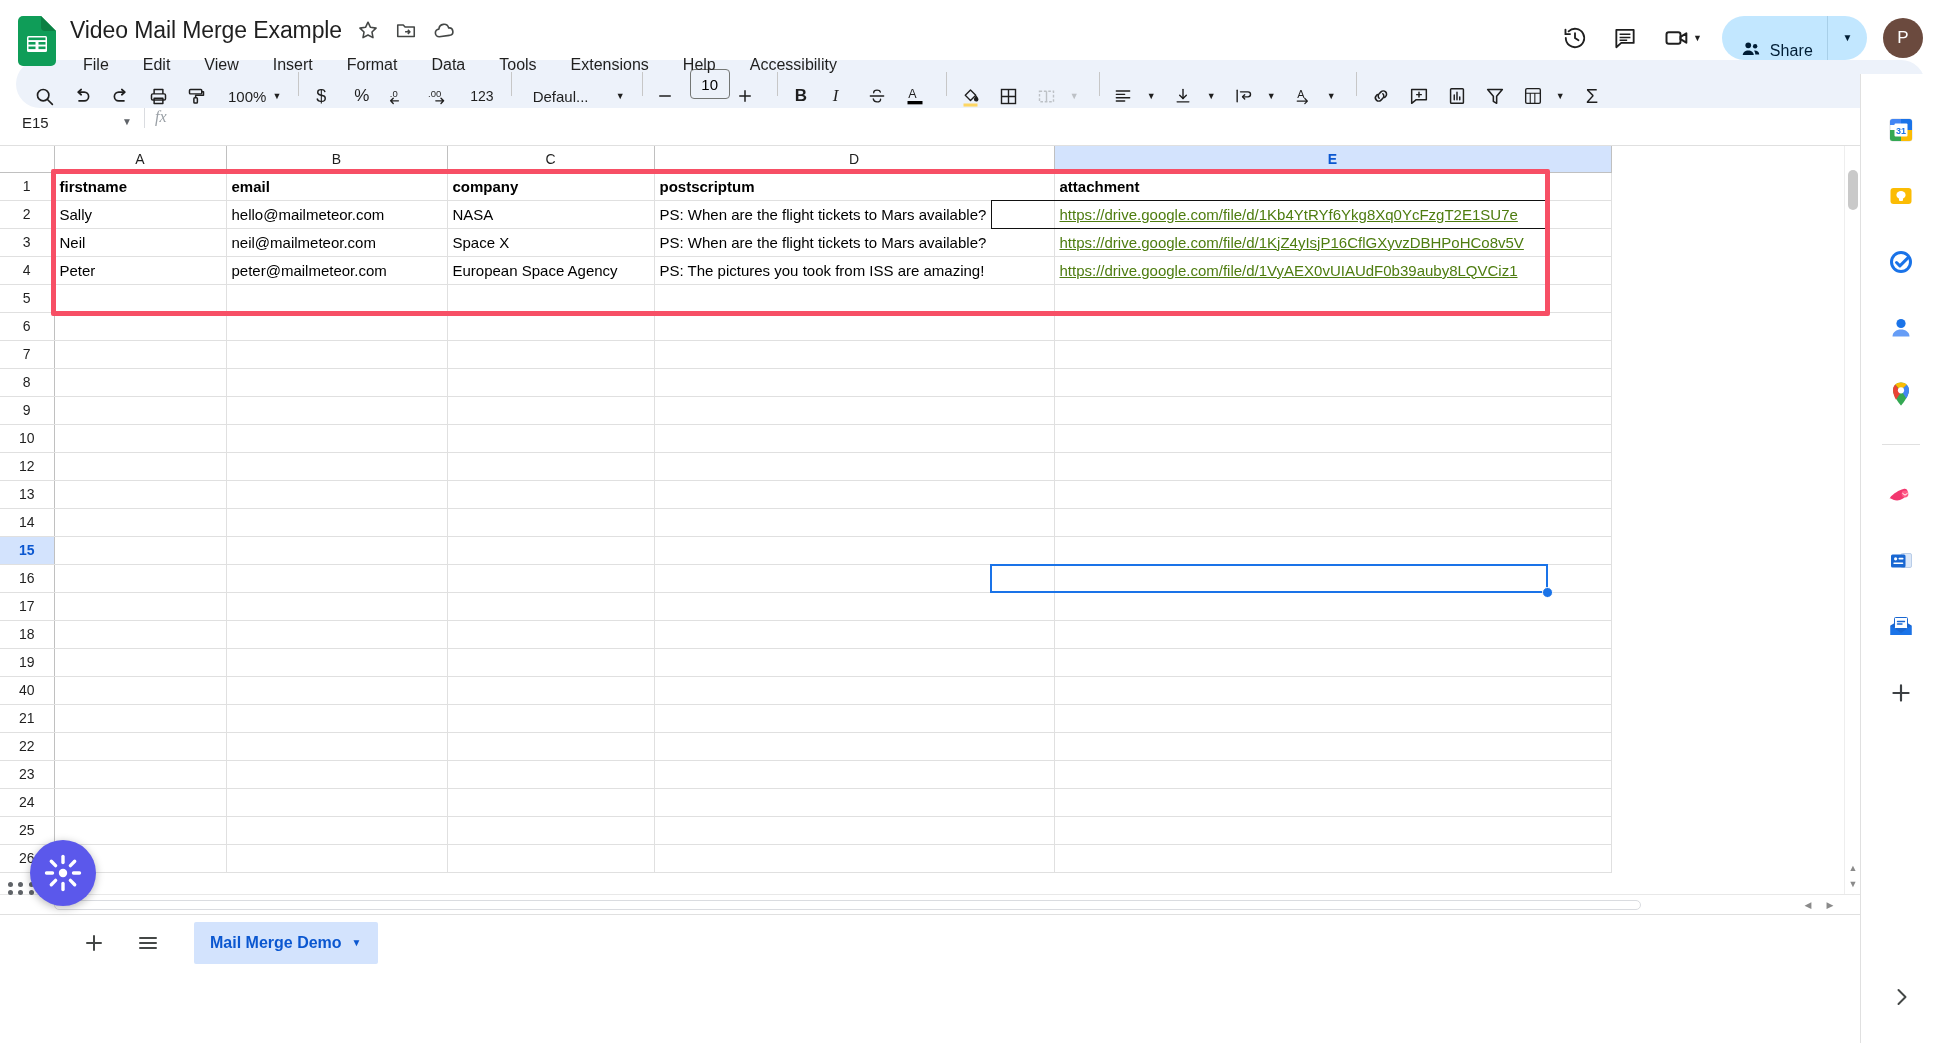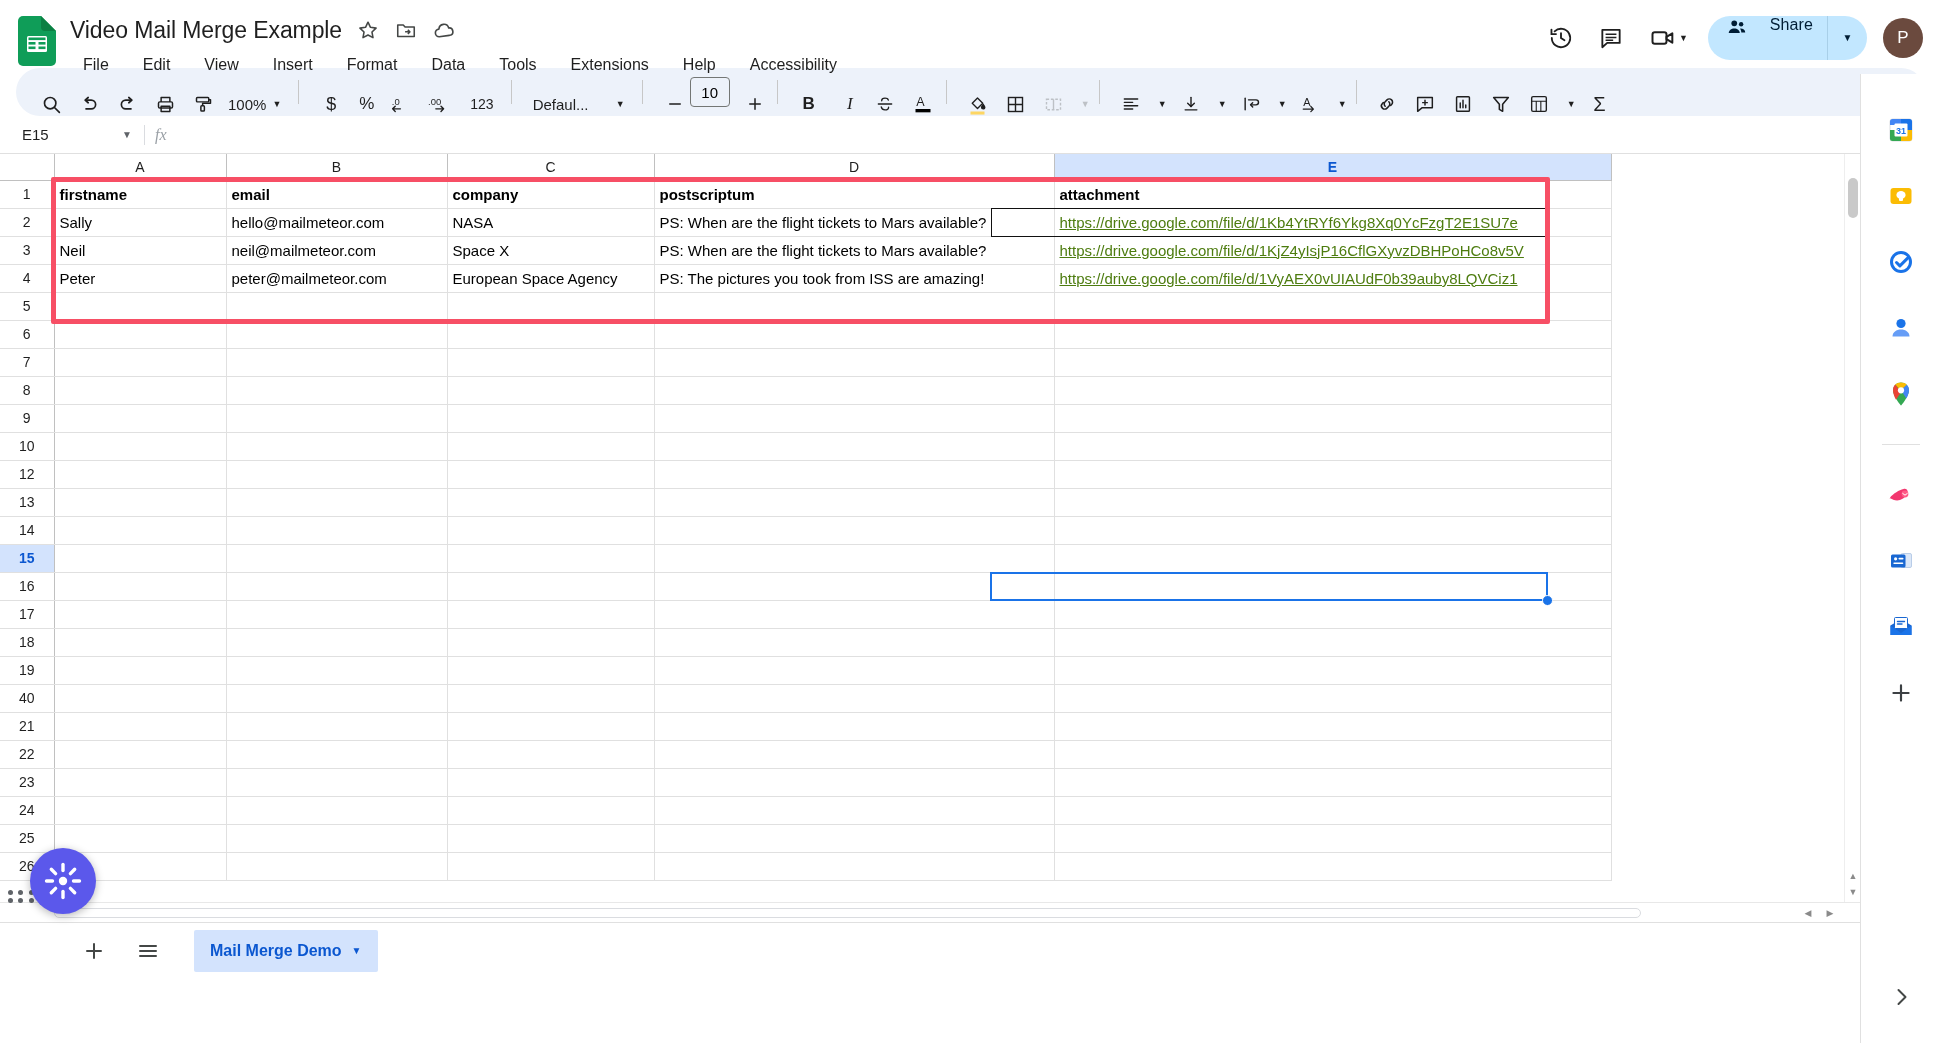--- a/index.html
+++ b/index.html
@@ -5,57 +5,57 @@
   * { box-sizing: border-box; margin: 0; padding: 0; }
   html, body {
     width: 1941px; height: 1043px;
     font-family: "Liberation Sans", sans-serif;
     background: #ffffff;
     overflow: hidden;
     -webkit-font-smoothing: antialiased;
   }
 
   
-  .topbar { height: 68px; display: flex; align-items: flex-start; padding: 12px 18px 0 18px; background:#fff; position:relative; }
+  .topbar { height: 60px; display: flex; align-items: flex-start; padding: 12px 18px 0 18px; background:#fff; position:relative; }
   .sheets-logo { width: 38px; height: 50px; margin-top: 4px; margin-right: 14px; position:relative; flex:none; }
   .sheets-logo svg { display:block; }
 
   .title-block { display:flex; flex-direction:column; justify-content:flex-start; padding-top:2px; }
   .title-row { display: flex; align-items: center; gap: 14px; height: 32px; }
   .doc-title { font-size: 23px; color:#1f1f1f; font-weight:400; letter-spacing:-0.1px; white-space:nowrap; }
   .title-icon { width: 24px; height: 24px; display:flex; align-items:center; justify-content:center; color:#444746; cursor:pointer; }
   .title-icon svg { display:block; }
 
   .menubar { display:flex; gap: 12px; margin-top: 6px; margin-left: 2px; }
   .menu-item { font-size: 16px; color:#1f1f1f; padding: 4px 11px; border-radius: 5px; cursor:pointer; white-space:nowrap; }
 
   .topbar-right { margin-left:auto; display:flex; align-items:center; gap: 6px; padding-top: 4px; }
   .tb-icon-btn { width: 44px; height: 44px; border-radius: 50%; display:flex; align-items:center; justify-content:center; color:#1f1f1f; cursor:pointer; }
   .meet-btn { display:flex; align-items:center; gap:2px; height:44px; padding:0 6px 0 10px; border-radius:22px; cursor:pointer; color:#1f1f1f; }
   .share-btn { display:flex; align-items:center; height:44px; background:#c2e7ff; border-radius:22px; margin-left:8px; cursor:pointer; }
-  .share-main { display:flex; align-items:flex-start; gap:22px; padding: 0 14px 0 18px; height:100%; border-radius: 22px 0 0 22px; }
+  .share-main { display:flex; align-items:flex-end; gap:8px; padding: 0 14px 0 18px; height:100%; border-radius: 22px 0 0 22px; }
   .share-label { font-size:16px; color:#001d35; font-weight:500; letter-spacing:.1px; }
   .share-caret { width:40px; height:100%; display:flex; align-items:center; justify-content:center; border-left:1px solid #a8cfe8; border-radius: 0 22px 22px 0;}
   .avatar { width:40px; height:40px; border-radius:50%; background:#6b4a3e; color:#fff; display:flex;align-items:center;justify-content:center; font-size:17px; margin-left:10px; cursor:pointer; }
 
   
   .toolbar-wrap { padding: 0 16px 0 16px; }
   .toolbar { height: 48px; background:#edf2fa; border-radius:24px; display:flex; align-items:center; padding: 0 14px; gap:2px; }
-  .tbtn { height:36px; min-width:36px; border-radius:6px; display:flex; align-items:center; justify-content:flex-end; color:#1f1f1f; cursor:pointer; padding:0 4px;margin-top:24px; }
+  .tbtn { height:36px; min-width:36px; border-radius:6px; display:flex; align-items:center; justify-content:flex-start; color:#1f1f1f; cursor:pointer; padding:0 4px;margin-top:24px; }
   .tbtn.disabled { color:#bdc1c6; cursor:default; }
   .tdiv { width:1px; height:24px; background:#c7c7c7; margin: 0 7px; flex:none; }
   .zoom-btn { display:flex; align-items:center; gap:6px; padding: 0 8px; font-size:15px; }
   .font-btn { display:flex; align-items:center; gap:24px; padding: 0 8px 0 12px; font-size:15px; min-width:112px; }
   .fontsize-box { width:40px; height:30px; border:1px solid #747775; border-radius:4px; display:flex; align-items:center; justify-content:center; font-size:15px; background:transparent; }
   .tbtn-txt { font-size:15px; padding:0 8px; }
   .caret { font-size:9px; line-height:1; }
   .toolbar .spacer { margin-left:auto; }
 
   
-  .formula-bar { height: 38px; display:flex; align-items:center; padding: 0 0 0 10px; background:#fff; border-bottom:1px solid #e0e0e0; }
+  .formula-bar { height: 38px; display:flex; align-items:flex-start; padding: 0 0 0 10px; background:#fff; border-bottom:1px solid #e0e0e0; }
   .namebox { width: 132px; height:28px; display:flex; align-items:center; justify-content:space-between; padding: 0 10px 0 12px; font-size:15px; color:#1f1f1f; cursor:pointer; }
   .namebox .caret { color:#5f6368; font-size:10px; }
   .fb-div { width:1px; height:20px; background:#dadce0; margin: 0 10px 0 2px; }
   .fx { font-size:16px; color:#9aa0a6; font-style:italic; font-family:"Liberation Serif", serif; padding-right:14px;}
   .formula-input { flex:1; font-size:15px; color:#1f1f1f; outline:none; border:none; background:transparent; height:100%; }
 
   
   .grid-area { position:relative; height: 748px; display:flex; background:#fff; overflow:hidden; }
 
   .corner { width:54px; height:26px; background:#fff; border-right:1px solid #c0c0c0; border-bottom:1px solid #c0c0c0; flex:none; }

